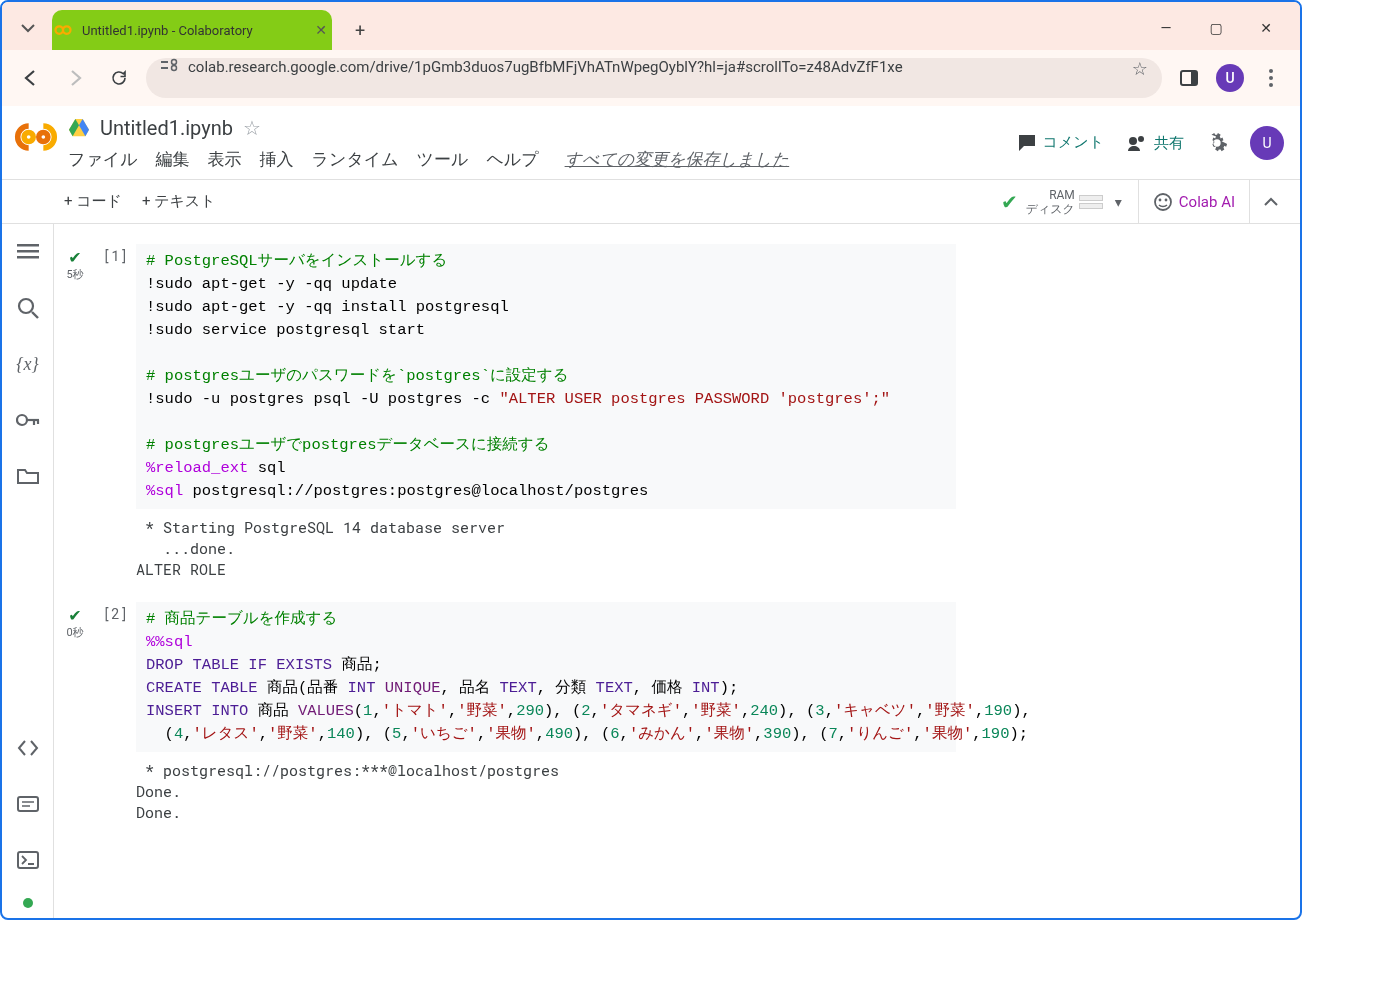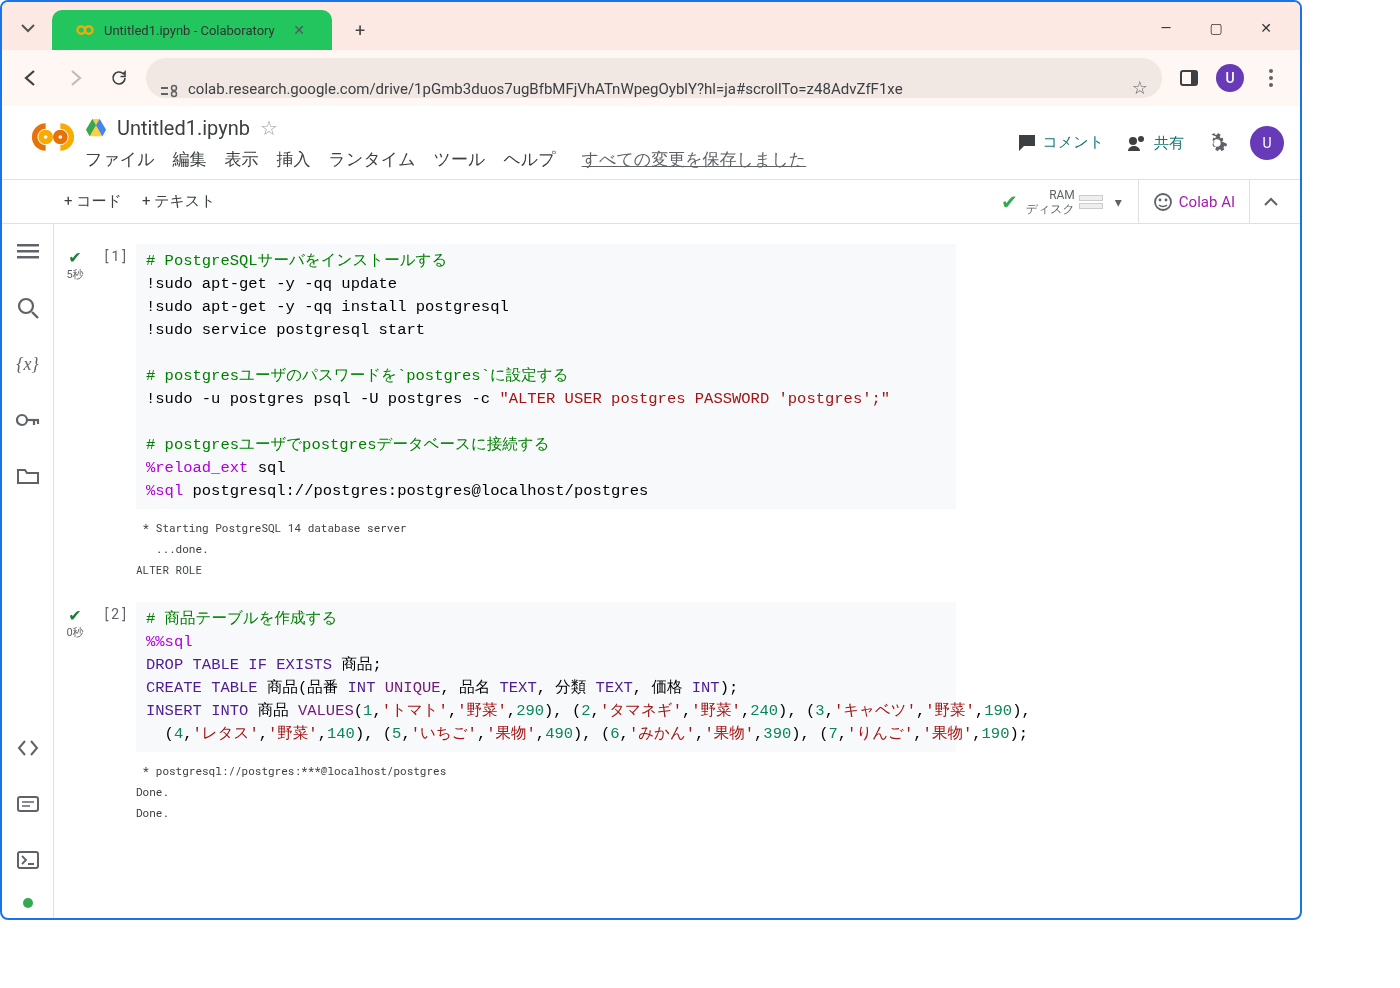--- a/index.html
+++ b/index.html
@@ -1,44 +1,44 @@
 <!DOCTYPE html>
 <html><head>
 <meta charset="utf-8">
 <style>
 * { margin: 0; padding: 0; box-sizing: border-box; }
 body { font-family: -apple-system, "Segoe UI", Roboto, Arial, sans-serif; font-size: 14px; color: #3c4043; background: #fff; overflow: hidden; width: 1302px; height: 920px; border: 2px solid #1a73e8; border-radius: 8px; }
 .browser-chrome { background: #fde9e3; height: 104px; }
 .tab-bar { height: 48px; display: flex; align-items: flex-end; padding-left: 8px; }
 .tab-dropdown { width: 36px; height: 36px; border-radius: 8px; display:flex; align-items:center; justify-content:center; margin-right: 6px; margin-bottom: 4px; }
-.tab { background: #22c55e; height: 40px; min-width: 280px; border-radius: 10px 10px 0 0; display: flex; align-items: center; padding: 0 24px; gap: 10px; position: relative; }
+.tab { background: #84cc16; height: 40px; min-width: 280px; border-radius: 10px 10px 0 0; display: flex; align-items: center; padding: 0 2px; gap: 10px; position: relative; }
 .tab .favicon { width: 18px; height: 18px; display:flex; align-items:center; justify-content:center; }
 .tab .title { flex:1; font-size: 13px; color:#333; white-space:nowrap; overflow:hidden; text-overflow:ellipsis; }
 .tab .close { width: 18px; height: 18px; display:flex; align-items:center; justify-content:center; color:#555; }
 .newtab-btn { width: 32px; height: 32px; display:flex; align-items:center; justify-content:center; margin-left: 12px; margin-bottom:4px; color:#444; font-size:18px; }
 .window-controls { margin-left:auto; display:flex; gap: 22px; padding-right: 20px; color:#333; padding-bottom:14px;}
 .window-controls span { width: 28px; text-align:center; }
 .addr-bar { background: #fff7f3; height: 56px; display:flex; align-items:center; padding: 0 12px; gap: 10px; }
 .nav-btn { width: 34px; height:34px; border-radius:50%; display:flex; align-items:center; justify-content:center; color:#5f6368; }
 .nav-btn.disabled { color:#bbb; }
-.url-field { flex:1; height: 40px; background:#f1e7e3; border-radius: 20px; display:flex; align-items:flex-end; padding: 0 14px; gap: 10px; font-size: 15px; color:#3c4043; }
+.url-field { flex:1; height: 40px; background:#f1e7e3; border-radius: 20px; display:flex; align-items:flex-start; padding: 0 14px; gap: 10px; font-size: 15px; color:#3c4043; }
 .url-text { flex:1; white-space:nowrap; }
 .icon-btn { width:34px; height:34px; display:flex; align-items:center; justify-content:center; color:#5f6368; }
 .avatar-chip { width:28px; height:28px; border-radius:50%; background:#673ab7; color:#fff; display:flex; align-items:center; justify-content:center; font-weight:500; font-size:14px; }
 
-.colab-header { display:flex; align-items:flex-start; padding: 10px 16px 0 29px; gap: 14px; border-bottom:1px solid #e0e0e0;}
+.colab-header { display:flex; align-items:flex-start; padding: 10px 16px 0 12px; gap: 14px; border-bottom:1px solid #e0e0e0;}
 .co-logo { width: 40px; height:40px; margin-top:6px;}
 .colab-title-area { flex:1; }
 .doc-title-row { display:flex; align-items:center; gap:10px; }
 .doc-title { font-size: 20px; color:#3c4043; }
 .star-btn { color:#9aa0a6; font-size:20px; }
 .drive-ico { color:#188038; }
 .colab-menus { display:flex; gap: 18px; margin-top: 8px; font-size: 17px; color:#3c4043; padding-bottom:8px; }
 .colab-menus .menu-item { cursor:pointer; }
-.save-msg { color:#5f6368; text-decoration:underline; margin-left: 8px; }
+.save-msg { color:#5f6368; text-decoration:underline; margin-left: 8px; font-style: italic; }
 .colab-right { display:flex; align-items:center; gap: 22px; padding-top: 10px; }
 .hdr-btn { display:flex; align-items:flex-start; gap:6px; color:#0f766e; font-size:15px; }
 .hdr-avatar { width:34px; height:34px; border-radius:50%; background:#673ab7; color:#fff; display:flex; align-items:center; justify-content:center; }
 
 .colab-toolbar { height: 44px; display:flex; align-items:center; padding: 0 8px 0 0; border-bottom:1px solid #e0e0e0; }
 .insert-btn { display:flex; align-items:center; gap:4px; padding: 6px 10px; color:#3c4043; font-size:15px; }
 .tb-spacer { flex:1; }
 .resource-box { display:flex; align-items:center; gap:4px; padding-right:8px; border-right:1px solid #e0e0e0; height:100%; }
 .resource-check { color:#34a853; font-size:20px; margin-right:4px;}
 .resource-lbls { text-align:right; font-size:12px; line-height:14px; color:#5f6368;}
@@ -54,21 +54,21 @@
 .rail-spacer { flex:1; }
 .rail-dot { width:10px; height:10px; border-radius:50%; background:#34a853; margin-bottom:12px;}
 .notebook { flex:1; overflow-y:auto; padding: 20px 10px 10px 4px; }
 .cell { display:flex; margin-bottom: 18px; }
 .cell-gutter { width: 34px; text-align:center; font-size:11px; color:#5f6368; padding-top:4px;}
 .gutter-check { color:#188038; display:block; font-size:16px;}
 .cell-body { flex:1; }
 .prompt-row { display:flex; }
 .prompt { width: 44px; font-family: "Roboto Mono", monospace; font-size:14px; color:#5f6368; text-align:right; padding-right:8px; padding-top:2px;}
 .code-block { flex:1; background:#f8f9fa; padding: 6px 10px; font-family: "Courier New", monospace; font-size: 15.5px; line-height: 23px; white-space: pre; color:#000; position:relative; max-width: 820px; }
-.output-block { padding: 8px 10px 4px 44px; font-family: "Roboto Mono", "Courier New", monospace; font-size: 11px; line-height: 21px; white-space: pre; color:#3c4043; }
+.output-block { padding: 8px 10px 4px 44px; font-family: "Roboto Mono", "Courier New", monospace; font-size: 15px; line-height: 21px; white-space: pre; color:#3c4043; }
 
 .c-comment { color: #008000; }
 .c-str { color: #a31515; }
 .c-num { color: #098658; }
 .c-magic { color: #af00db; }
 .c-sqlkw { color: #4c1d95; }
 .c-ident { color: #701a75; }
 svg { display:block; }
 </style>
 </head>

